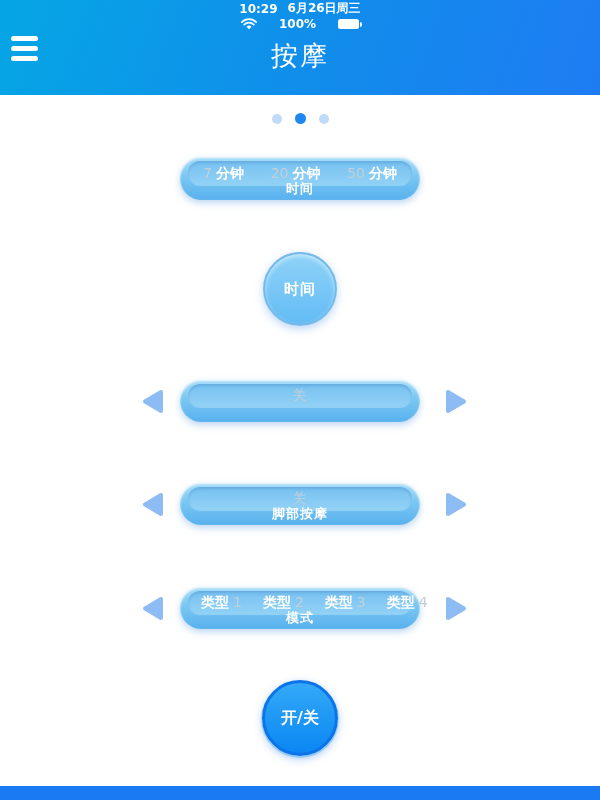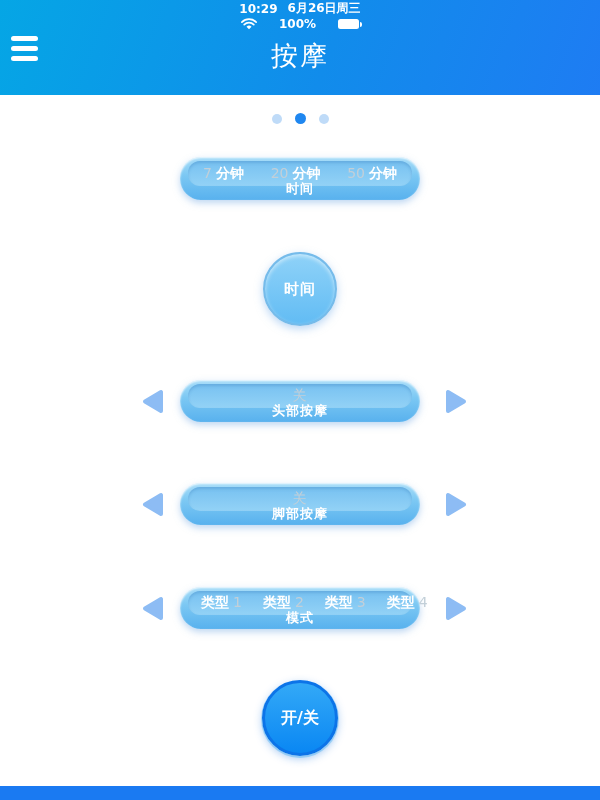--- a/index.html
+++ b/index.html
@@ -136,21 +136,20 @@
     <span>时间</span>
   </div>
 
   <svg class="arrow" style="left:141px;top:388px;" viewBox="0 0 23 27">
     <path d="M20 4 L20 23 L4 13.5 Z" fill="#8dbcf4" stroke="#8dbcf4" stroke-width="4" stroke-linejoin="round"></path>
   </svg>
   <div class="pill" style="top:380px;">
     <div class="pill-inner center">
       <span class="state-text">关</span>
     </div>
-    <div class="pill-label">头部按摩</div>
   </div>
   <svg class="arrow" style="left:445px;top:388px;" viewBox="0 0 23 27">
     <path d="M3 4 L3 23 L19 13.5 Z" fill="#8dbcf4" stroke="#8dbcf4" stroke-width="4" stroke-linejoin="round"></path>
   </svg>
 
   <svg class="arrow" style="left:141px;top:491px;" viewBox="0 0 23 27">
     <path d="M20 4 L20 23 L4 13.5 Z" fill="#8dbcf4" stroke="#8dbcf4" stroke-width="4" stroke-linejoin="round"></path>
   </svg>
   <div class="pill" style="top:483px;">
     <div class="pill-inner center">

